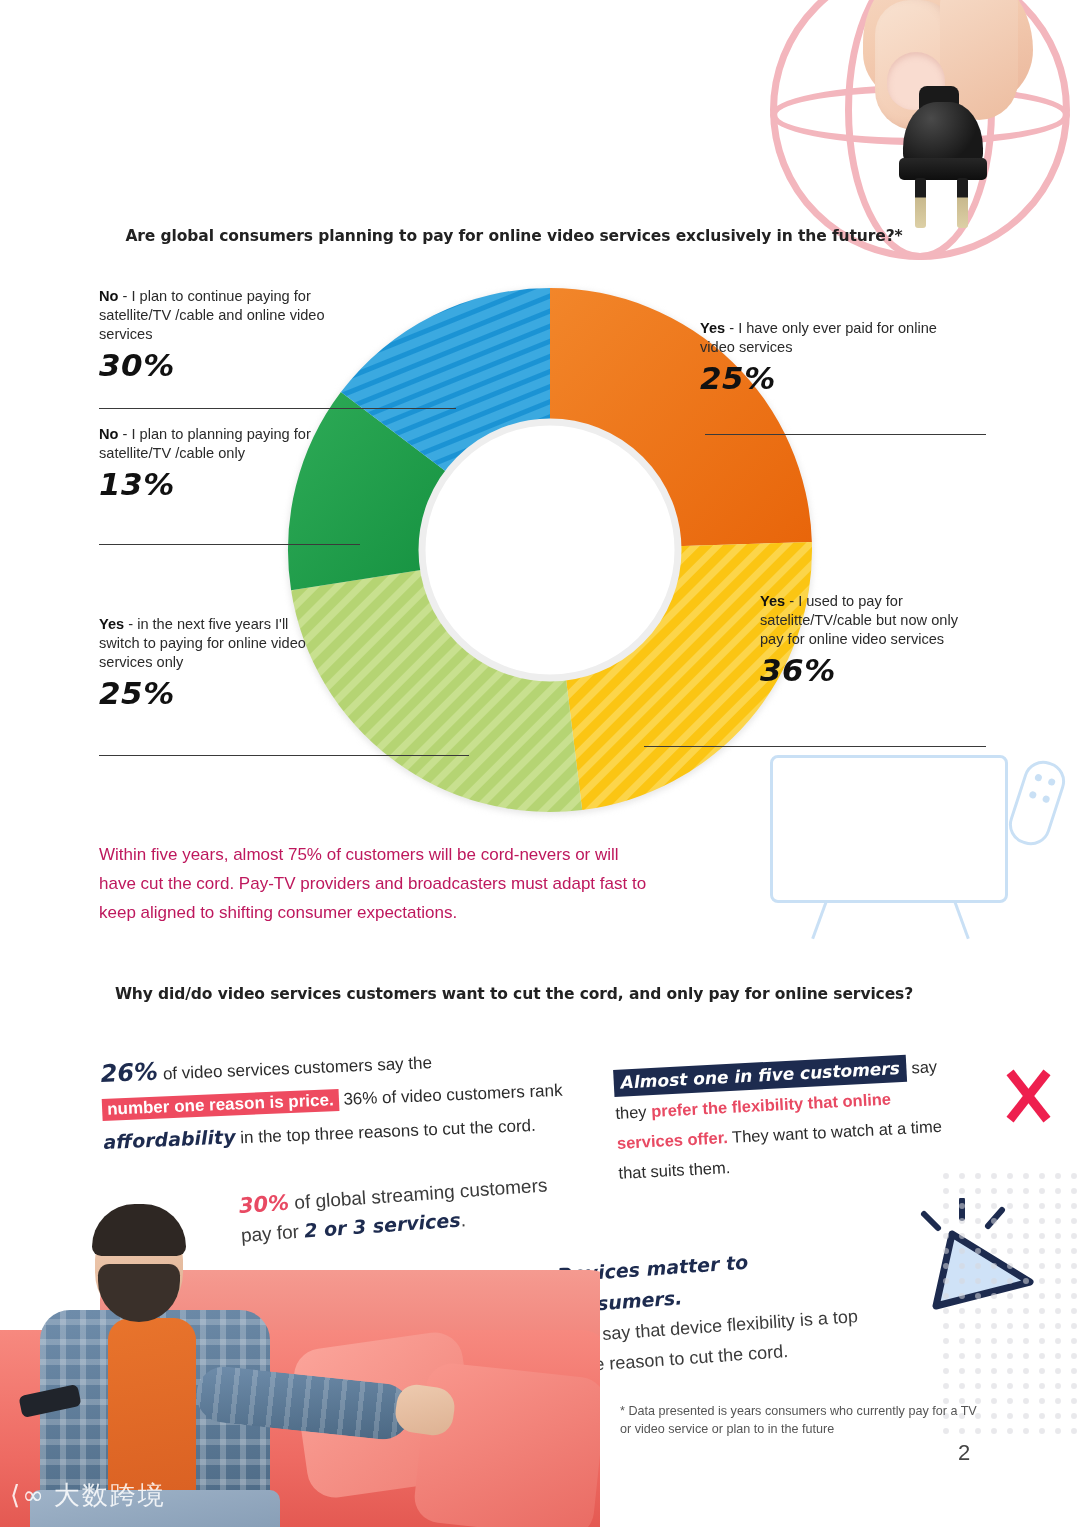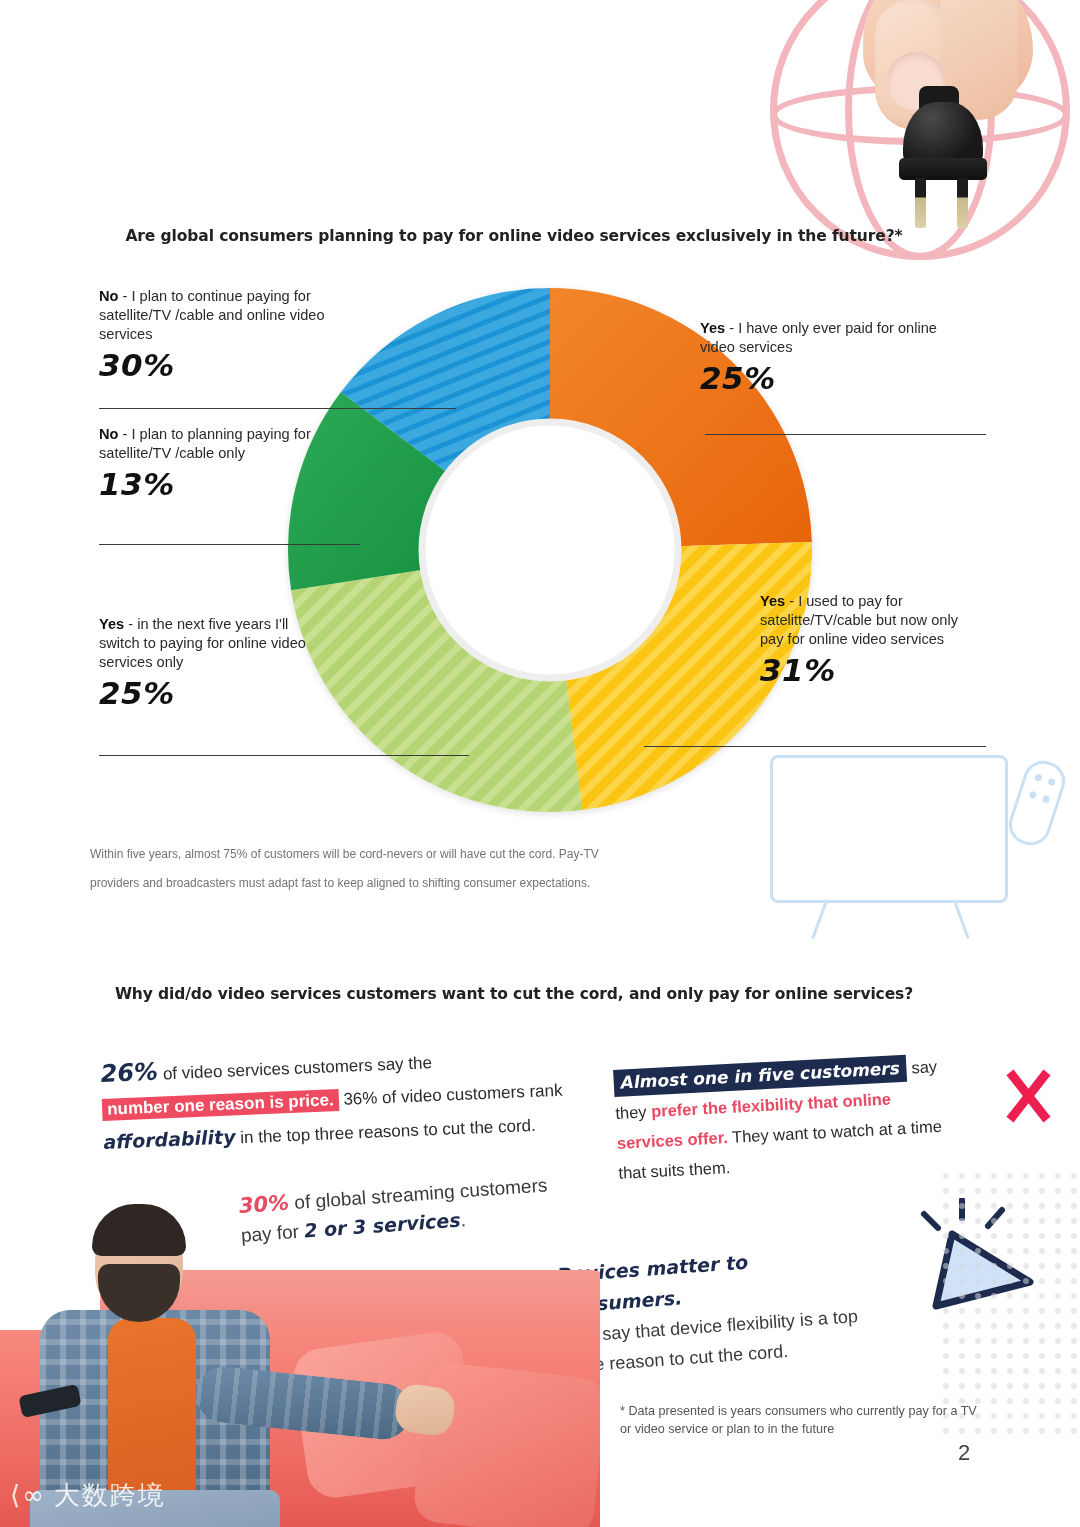--- a/index.html
+++ b/index.html
@@ -112,22 +112,22 @@
   #c-yes-used { left: 760px; top: 592px; width: 222px; }
 
   #r1 { left: 99px; top: 408px; width: 357px; }
   #r2 { left: 99px; top: 544px; width: 261px; }
   #r3 { left: 99px; top: 755px; width: 370px; }
   #r4 { left: 705px; top: 434px; width: 281px; }
   #r5 { left: 644px; top: 746px; width: 342px; }
 
   
   .para {
-    position: absolute; left: 90px; top: 840px; width: 560px;
-    font-size: 12px; line-height: 29px; color: #737373;
+    position: absolute; left: 99px; top: 840px; width: 560px;
+    font-size: 17px; line-height: 29px; color: #be185d;
   }
 
   
   .fact { position: absolute; color: #2b2b2b; }
   .hl-pink { background: #ee4b60; color: #fff; padding: 1px 5px 2px; font-weight: bold; }
   .hl-navy { background: #1d2b4f; color: #fff; padding: 3px 7px 4px; font-weight: bold; }
   .pink-txt { color: #e84a63; font-weight: bold; }
 
   #fact-price {
     left: 100px; top: 1058px; width: 470px;
@@ -350,21 +350,21 @@
   <div class="rule" id="r3"></div>
 
   <div class="callout right" id="c-yes-only">
     <b>Yes</b><span> - I have only ever paid for online video services</span>
     <span class="pct">25%</span>
   </div>
   <div class="rule" id="r4"></div>
 
   <div class="callout right" id="c-yes-used">
     <b>Yes</b><span> - I used to pay for satelitte/TV/cable but now only pay for online video services</span>
-    <span class="pct">31%</span>
+    <span class="pct">36%</span>
   </div>
   <div class="rule" id="r5"></div>
 
   <div class="para">Within five years, almost 75% of customers will be cord-nevers or will have cut the cord. Pay-TV providers and broadcasters must adapt fast to keep aligned to shifting consumer expectations.</div>
 
   <div class="question" id="q2">Why did/do video services customers want to cut the cord, and only pay for online services?</div>
 
   <div class="tv-frame"></div>
   <div class="tv-stand-l"></div>
   <div class="tv-stand-r"></div>

